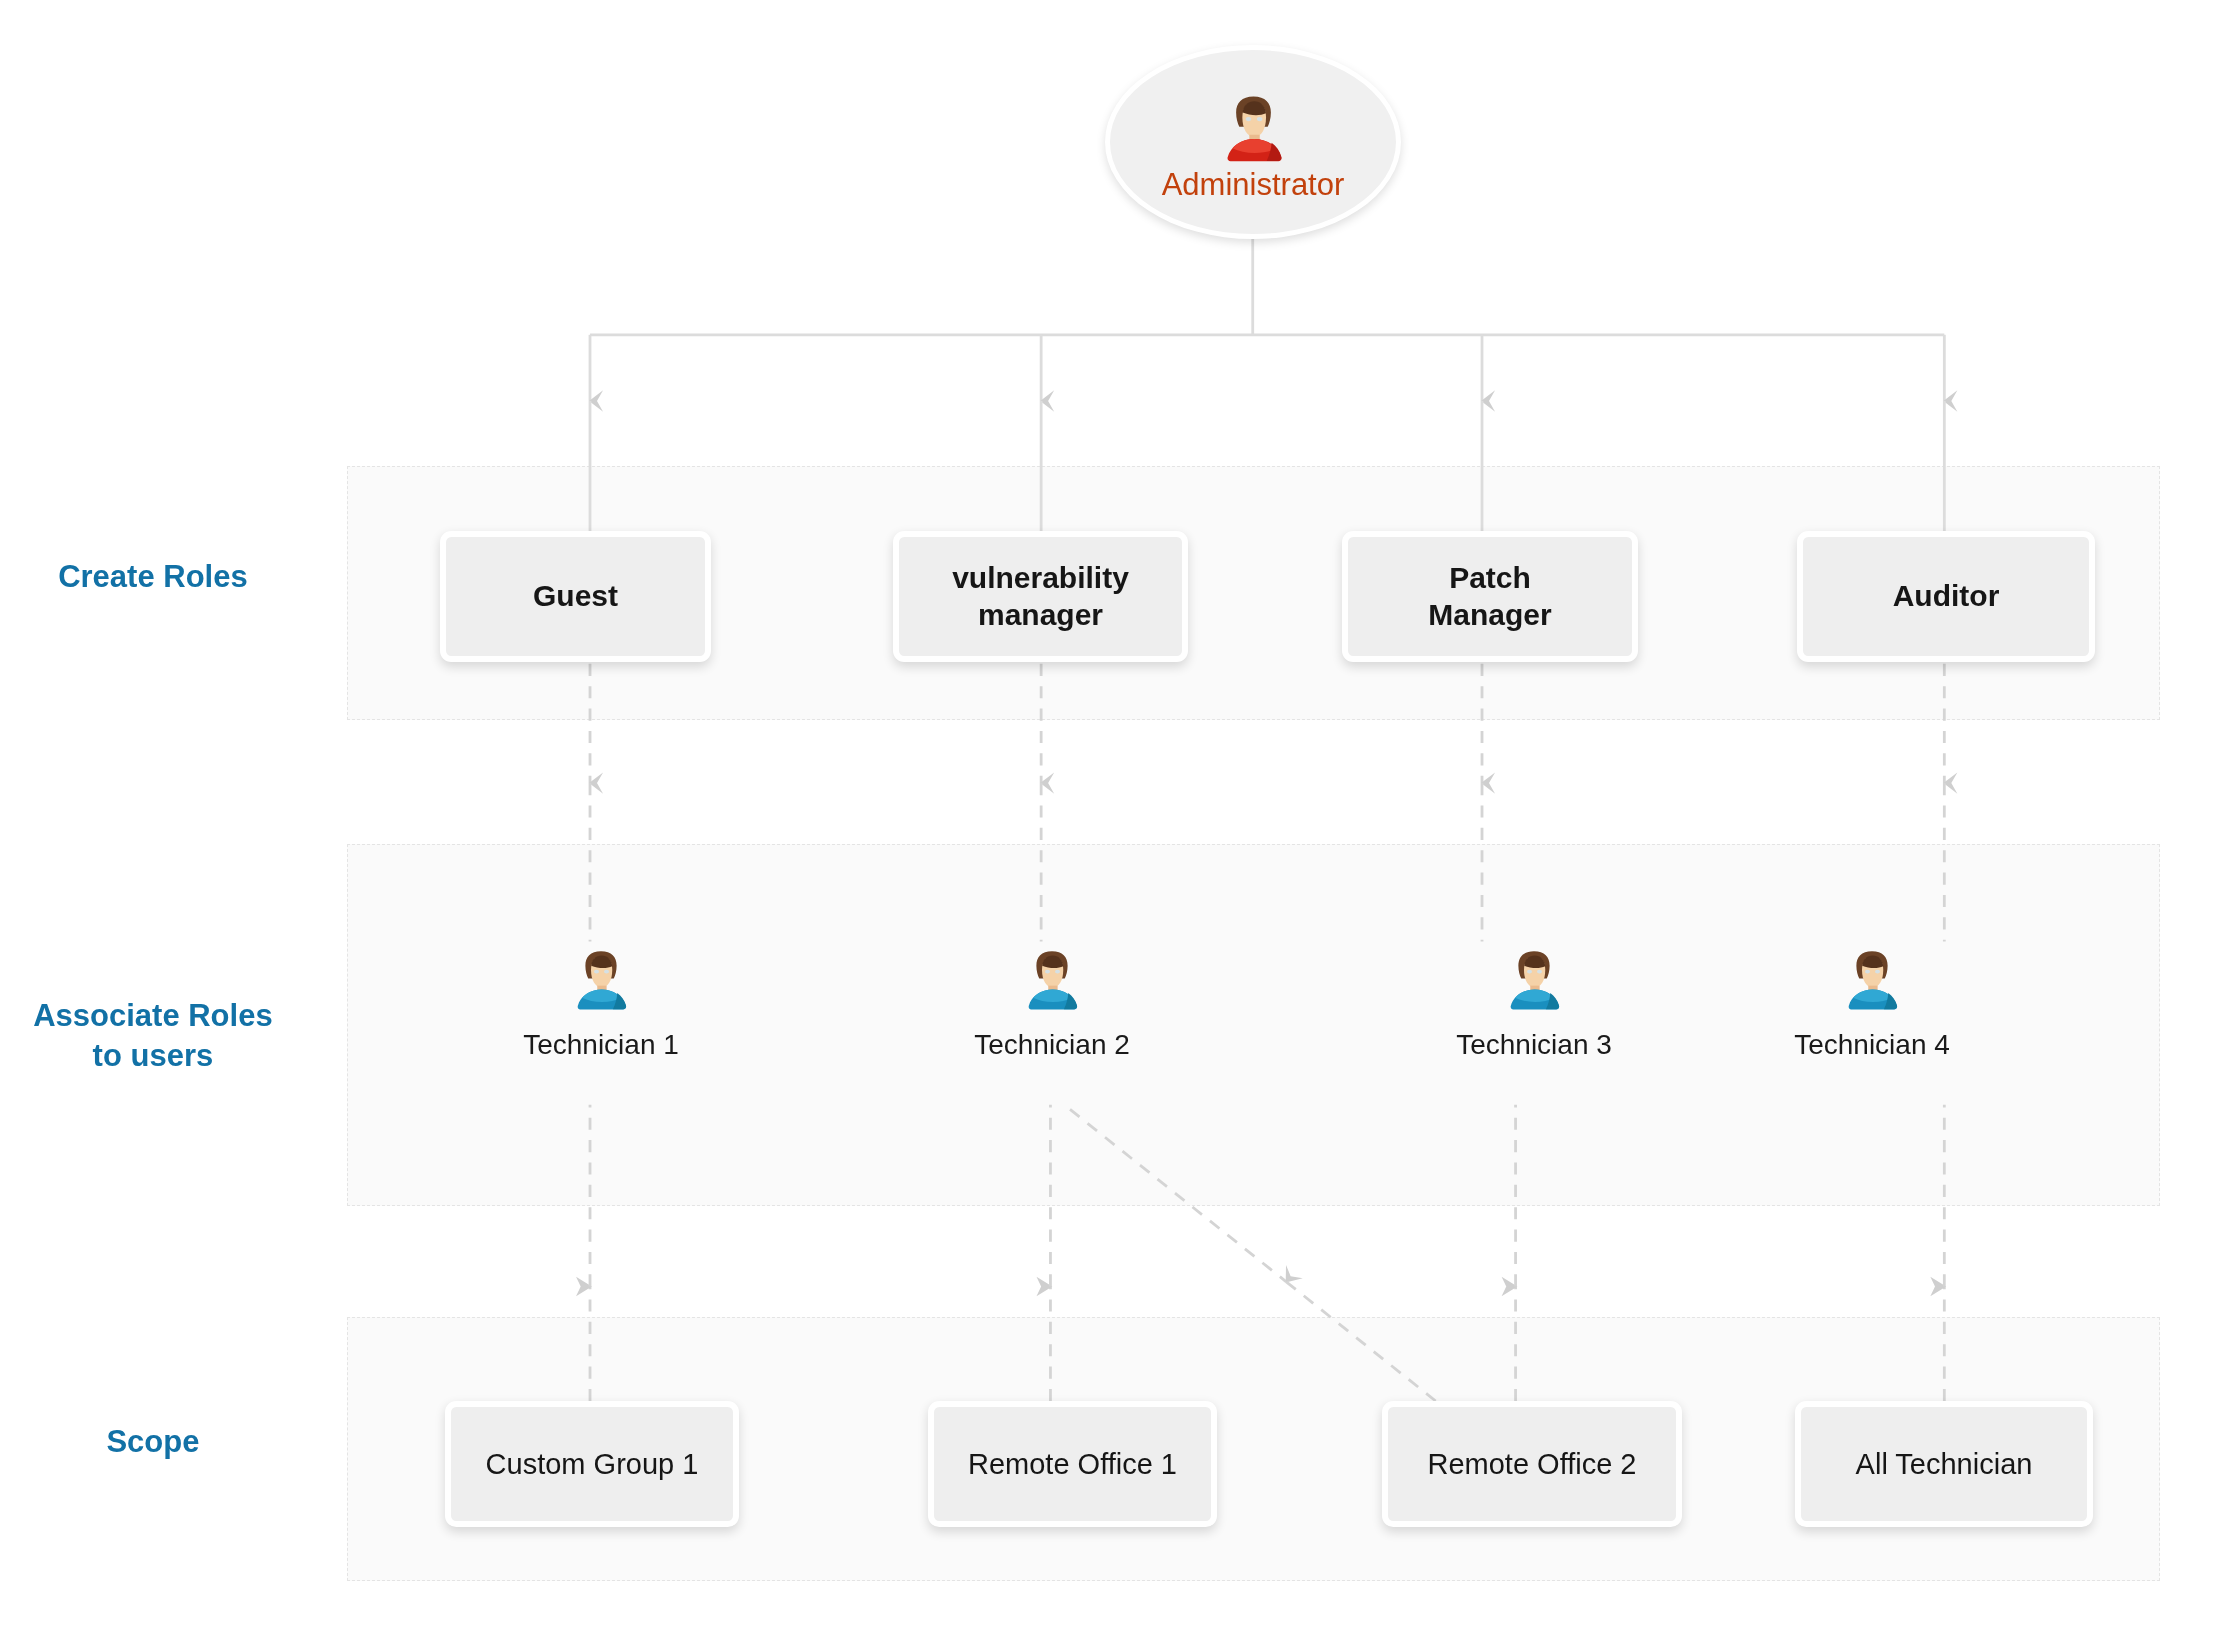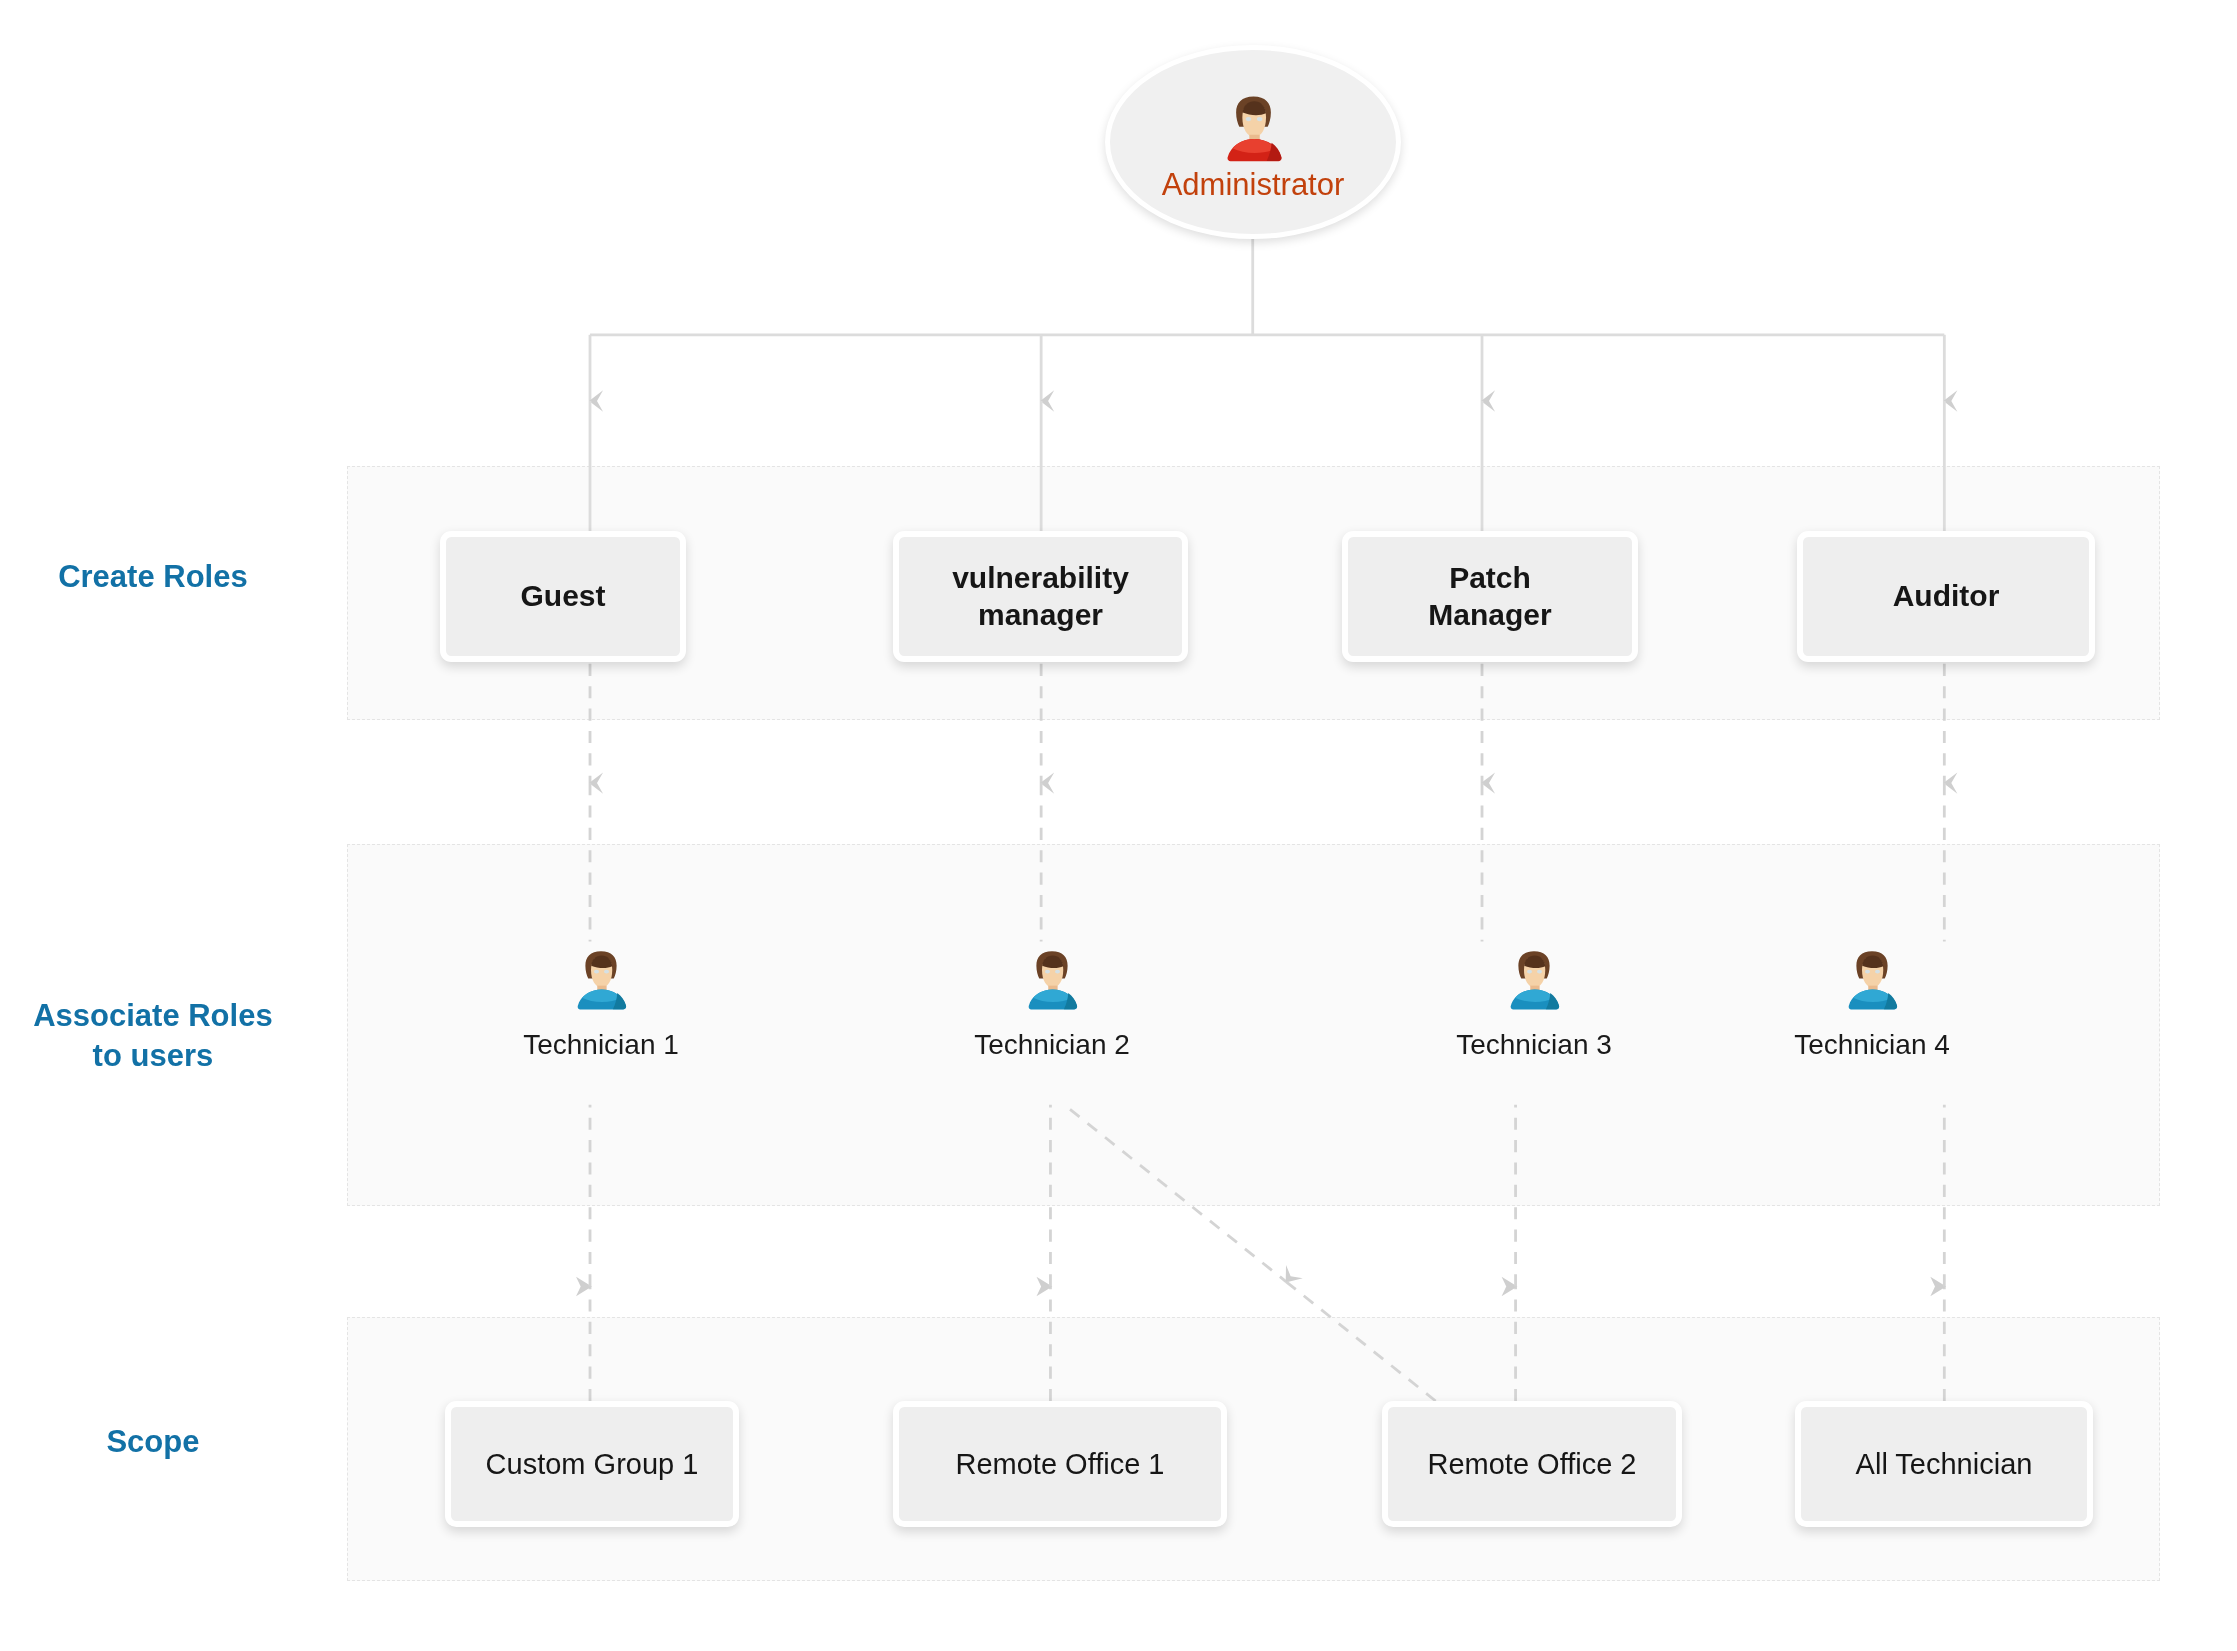--- a/index.html
+++ b/index.html
@@ -95,21 +95,21 @@
     text-align: center;
     color: #161616;
   }
   .role-box {
     top: 531px;
     height: 131px;
     font-size: 30px;
     font-weight: bold;
     line-height: 1.22;
   }
-  #role-0 { left: 440px;  width: 246px; }
+  #role-0 { left: 440px;  width: 271px; }
   #role-1 { left: 893px;  width: 295px; }
   #role-2 { left: 1342px; width: 296px; }
   #role-3 { left: 1797px; width: 298px; }
 
   
   .user-node {
     position: absolute;
     top: 940px;
     width: 280px;
     display: flex;
@@ -129,21 +129,21 @@
 
   
   .scope-box {
     top: 1401px;
     height: 126px;
     font-size: 29px;
     font-weight: normal;
     line-height: 1.2;
   }
   #scope-0 { left: 445px;  width: 294px; }
-  #scope-1 { left: 893px;  width: 334px; }
+  #scope-1 { left: 928px;  width: 289px; }
   #scope-2 { left: 1382px; width: 300px; }
   #scope-3 { left: 1795px; width: 298px; }
 </style>
 </head>
 <body>
 
 <div id="stage">
 
   <div class="band" id="band-roles"></div>
   <div class="band" id="band-users"></div>

